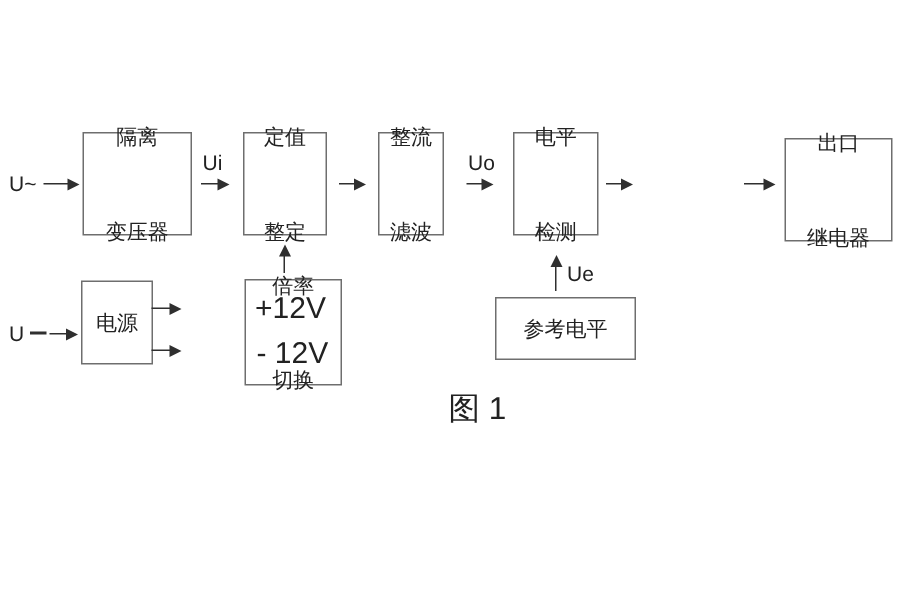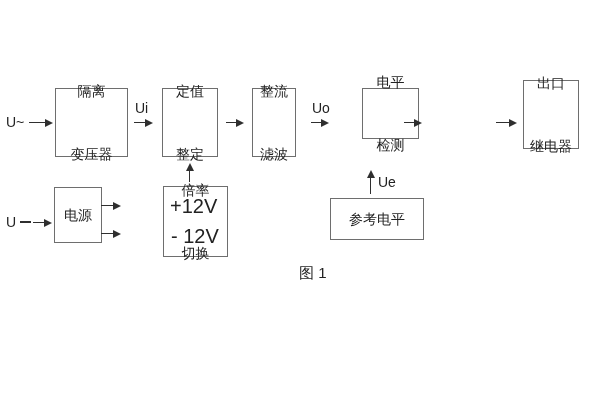--- a/index.html
+++ b/index.html
@@ -37,21 +37,21 @@
   .arrow-u{position:absolute;width:9px;}
   .arrow-u .shaft{
     position:absolute;top:5px;bottom:0;left:3.8px;width:1.4px;background:var(--line);
   }
   .arrow-u .head{
     position:absolute;top:0;left:0.5px;width:0;height:0;
     border-bottom:8px solid var(--line);
     border-left:4px solid transparent;border-right:4px solid transparent;
   }
   .dash{position:absolute;height:1.4px;background:var(--line);}
-  .caption{position:absolute;font-size:15px;line-height:16px;white-space:nowrap;}
+  .caption{position:absolute;font-size:21px;line-height:16px;white-space:nowrap;}
 </style>
 </head>
 <body>
 
 <div class="stage">
 
   <div class="block" style="left:55px;top:88px;width:73px;height:69px;">
     <span>隔离</span>
     <span>变压器</span>
   </div>
@@ -59,27 +59,27 @@
   <div class="block" style="left:162px;top:88px;width:56px;height:69px;">
     <span>定值</span>
     <span>整定</span>
   </div>
 
   <div class="block" style="left:252px;top:88px;width:44px;height:69px;">
     <span>整流</span>
     <span>滤波</span>
   </div>
 
-  <div class="block" style="left:342px;top:88px;width:57px;height:51px;margin-left:20px;">
+  <div class="block" style="left:342px;top:88px;width:57px;height:69px;">
     <span>电平</span>
     <span>检测</span>
   </div>
 
 
-  <div class="block" style="left:523px;top:80px;width:56px;height:69px;">
+  <div class="block" style="left:523px;top:92px;width:72px;height:69px;">
     <span>出口</span>
     <span>继电器</span>
   </div>
 
   <div class="block" style="left:54px;top:187px;width:48px;height:56px;">
     <span>电源</span>
   </div>
 
   <div class="block" style="left:163px;top:186px;width:65px;height:71px;">
     <span>倍率</span>

